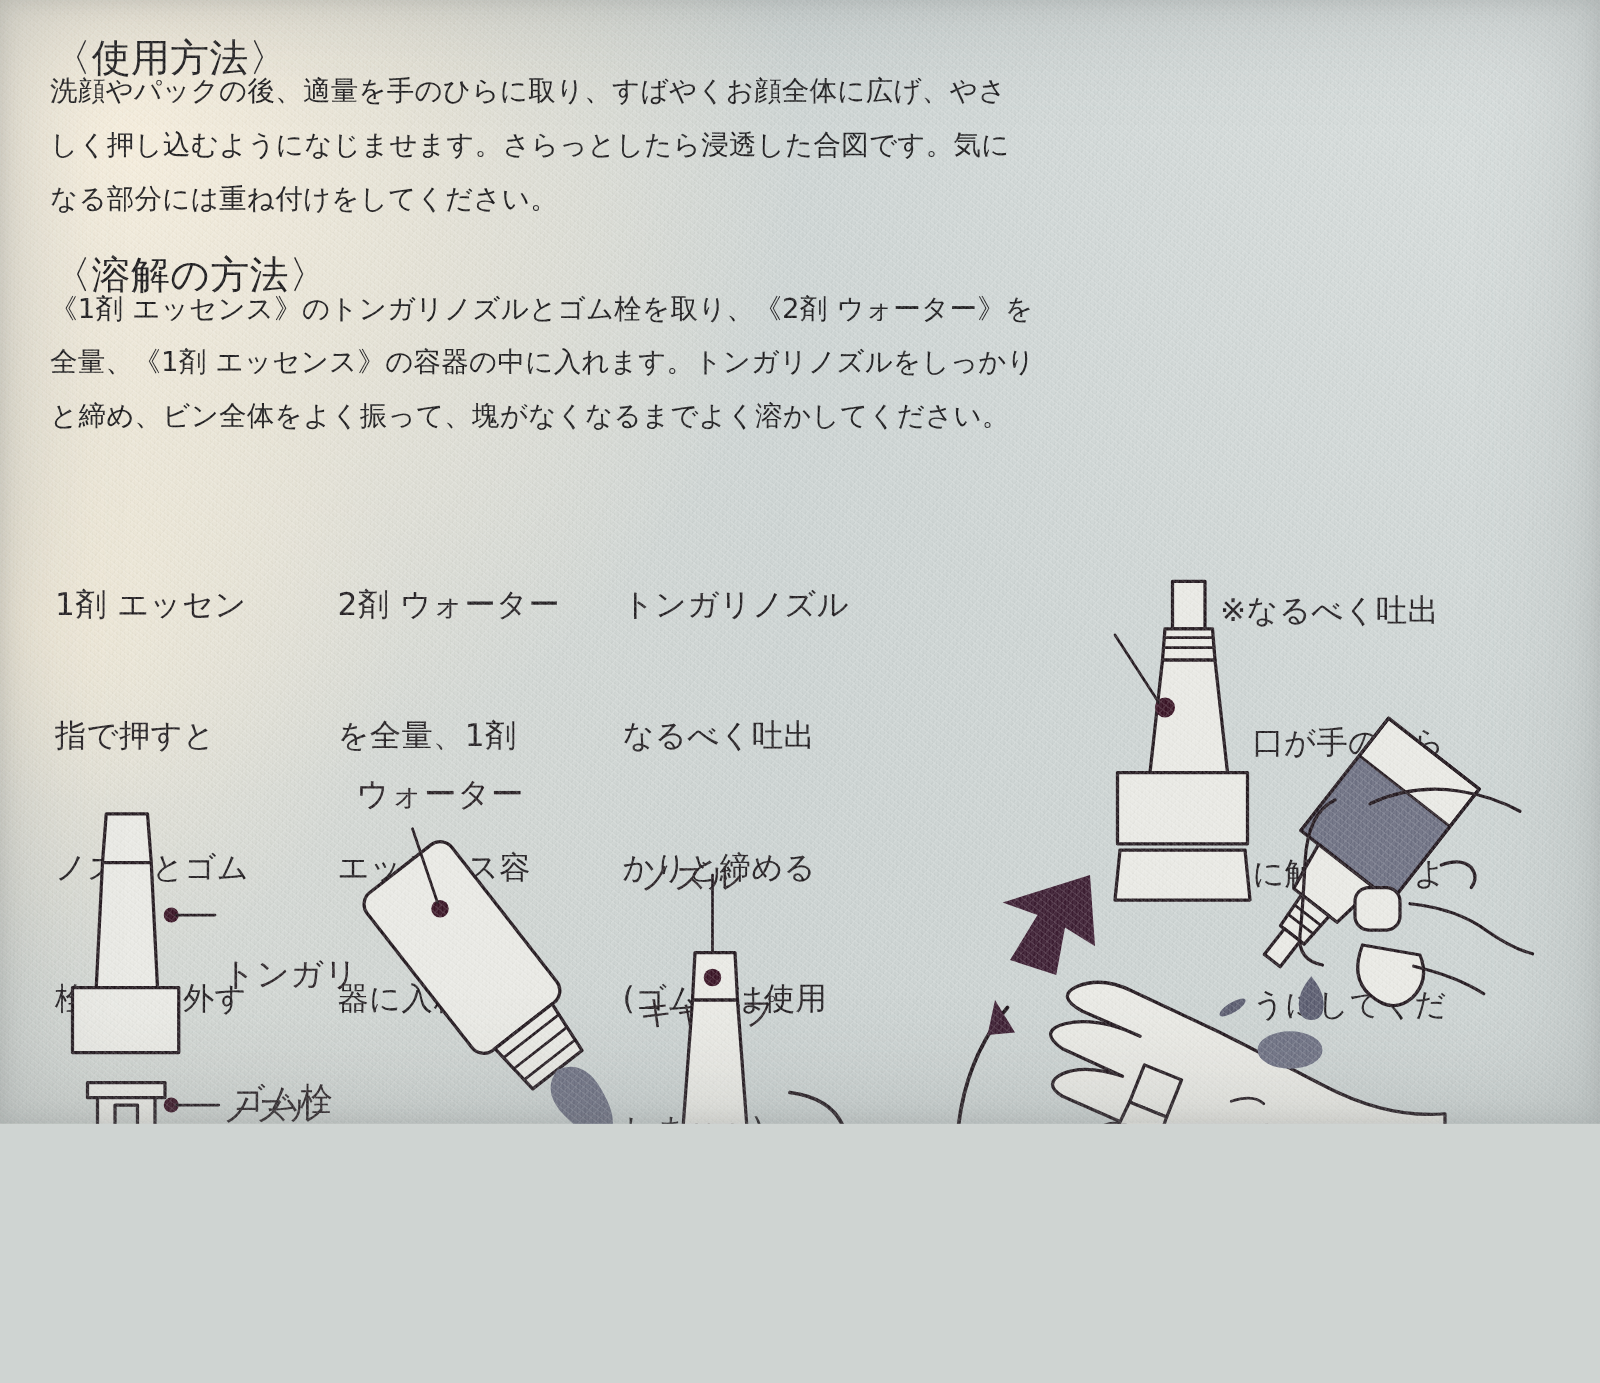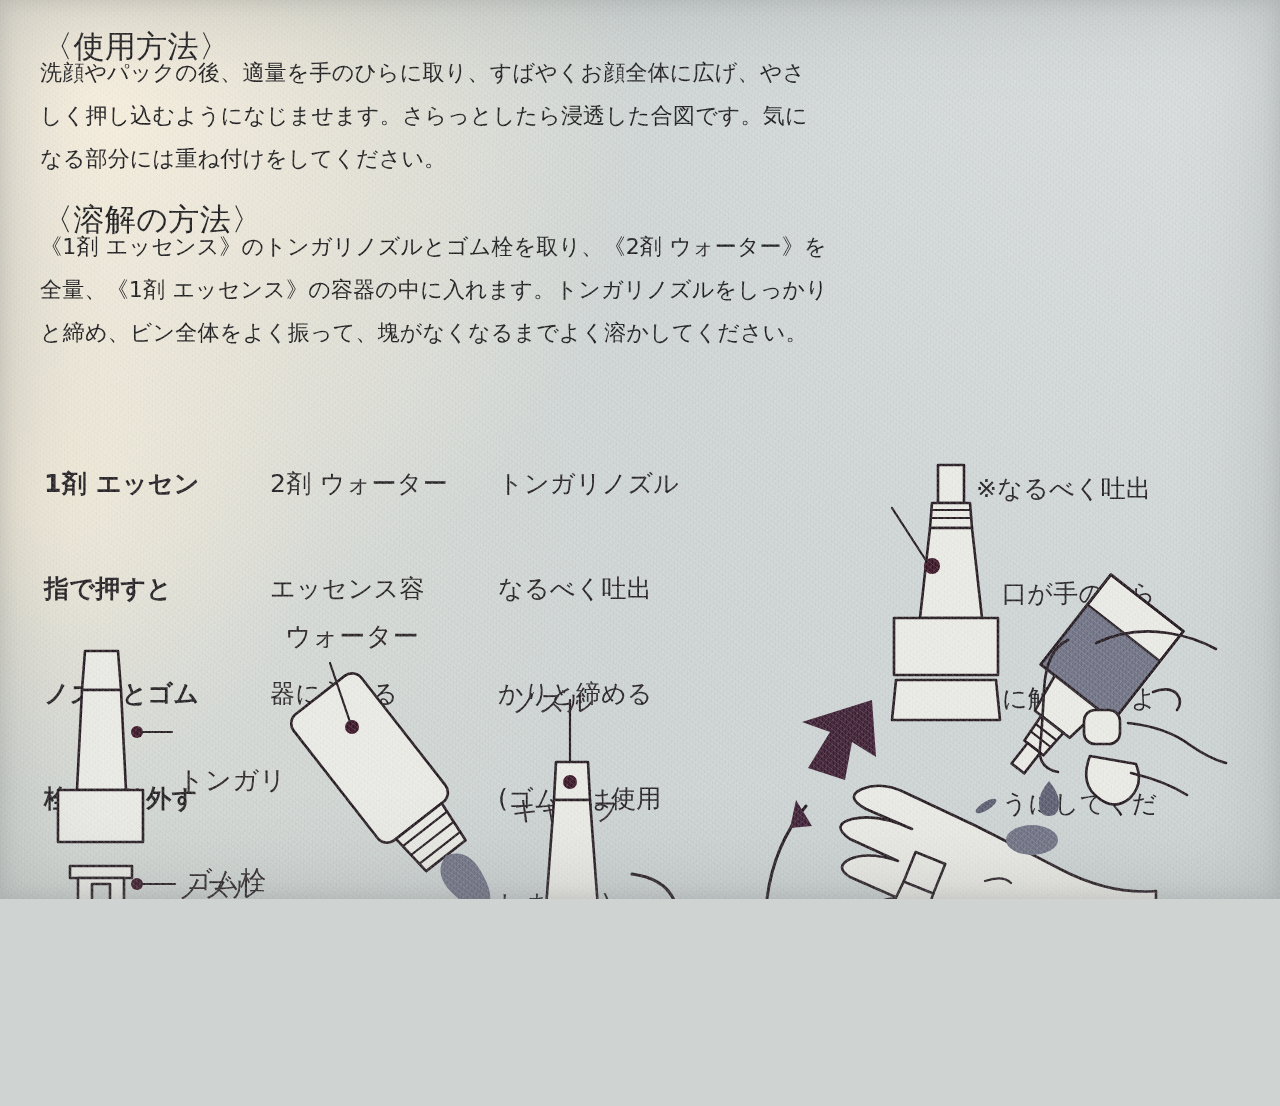--- a/index.html
+++ b/index.html
@@ -52,29 +52,30 @@
   <div class="txt head" style="left:42px;top:26px;">〈使用方法〉</div>
   <div class="txt body-l" style="left:40px;top:58px;">洗顔やパックの後、適量を手のひらに取り、すばやくお顔全体に広げ、やさ</div>
   <div class="txt body-l" style="left:40px;top:101px;">しく押し込むようになじませます。さらっとしたら浸透した合図です。気に</div>
   <div class="txt body-l" style="left:40px;top:144px;">なる部分には重ね付けをしてください。</div>
 
   <div class="txt head" style="left:42px;top:199px;">〈溶解の方法〉</div>
   <div class="txt body-l" style="left:40px;top:232px;">《1剤 エッセンス》のトンガリノズルとゴム栓を取り、《2剤 ウォーター》を</div>
   <div class="txt body-l" style="left:40px;top:275px;">全量、《1剤 エッセンス》の容器の中に入れます。トンガリノズルをしっかり</div>
   <div class="txt body-l" style="left:40px;top:318px;">と締め、ビン全体をよく振って、塊がなくなるまでよく溶かしてください。</div>
 
-  <div class="txt steplbl" style="left:44px;top:396px;font-weight:bold;">
+  <div class="txt steplbl" style="left:44px;top:396px;">
     <div>1剤 エッセン</div>
     <div>指で押すと</div>
     <div>ノズルとゴム</div>
     <div>栓を取り外す</div>
   </div>
 
   <div class="txt steplbl" style="left:270px;top:396px;">
     <div>2剤 ウォーター</div>
+    <div>を全量、1剤</div>
     <div>エッセンス容</div>
     <div>器に入れる</div>
   </div>
 
   <div class="txt steplbl" style="left:498px;top:396px;">
     <div>トンガリノズル</div>
     <div>なるべく吐出</div>
     <div>かりと締める</div>
     <div>(ゴム栓は使用</div>
     <div>しません)</div>

